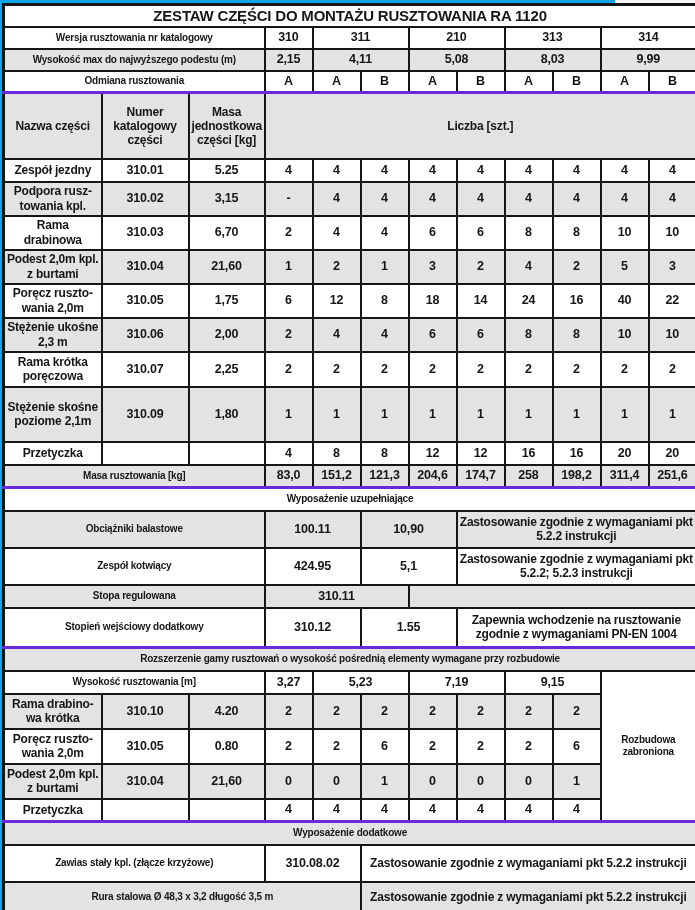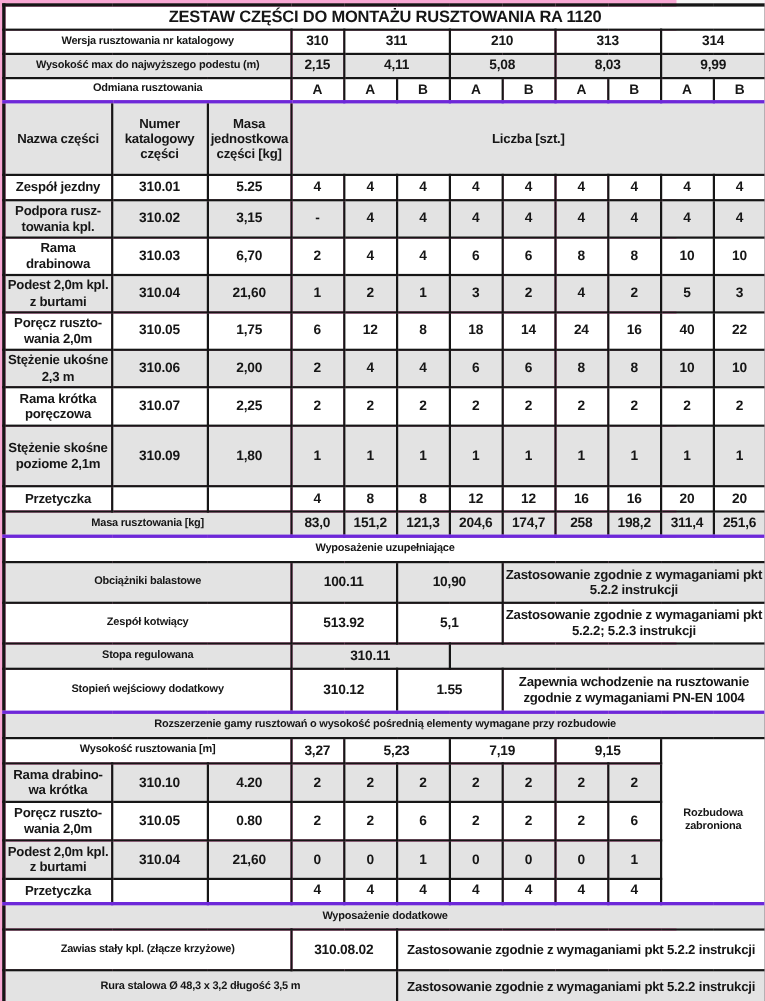--- a/index.html
+++ b/index.html
@@ -1,16 +1,16 @@
 <!DOCTYPE html>
 <html><head>
 <meta charset="utf-8">
 <style>
   html,body{margin:0;padding:0;background:#f6f6f6;}
-  .page{width:615px;height:910px;background:#f9a8d4;box-sizing:border-box;padding:3px 2px 0 2px;}
+  .page{width:615px;height:910px;background:#0ea5e9;box-sizing:border-box;padding:3px 2px 0 2px;}
   table{border-collapse:collapse;table-layout:fixed;width:691px;
         font-family:"Liberation Sans",sans-serif;font-weight:700;color:#161616;
         border:3px solid #161616;letter-spacing:-0.2px;}
   td{border:2px solid #161616;text-align:center;vertical-align:middle;
      padding:0 2px;font-size:12px;line-height:1.18;overflow:hidden;}
   .shade{background:#e3e3e3;}
   .white{background:#ffffff;}
   .title-cell{font-size:15px;}
   .sec{font-size:10px;}
   .num{font-size:12.5px;}
@@ -224,21 +224,21 @@
     <td colspan="12" class="white sec tb">Wyposażenie uzupełniające</td>
   </tr>
   <tr style="height:37px">
     <td colspan="3" class="shade sec">Obciążniki balastowe</td>
     <td colspan="2" class="shade num">100.11</td>
     <td colspan="2" class="shade num">10,90</td>
     <td colspan="5" class="shade note">Zastosowanie zgodnie z wymaganiami pkt 5.2.2 instrukcji</td>
   </tr>
   <tr style="height:37px">
     <td colspan="3" class="white sec">Zespół kotwiący</td>
-    <td colspan="2" class="white num">513.92</td>
+    <td colspan="2" class="white num">424.95</td>
     <td colspan="2" class="white num">5,1</td>
     <td colspan="5" class="white note">Zastosowanie zgodnie z wymaganiami pkt 5.2.2; 5.2.3 instrukcji</td>
   </tr>
   <tr style="height:23px">
     <td colspan="3" class="shade sec">Stopa regulowana</td>
     <td colspan="3" class="shade num">310.11</td>
     <td colspan="6" class="shade"></td>
   </tr>
   <tr style="height:40px">
     <td colspan="3" class="white sec">Stopień wejściowy dodatkowy</td>

